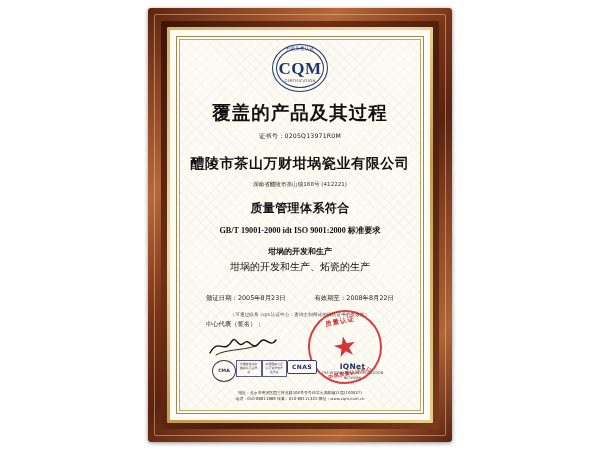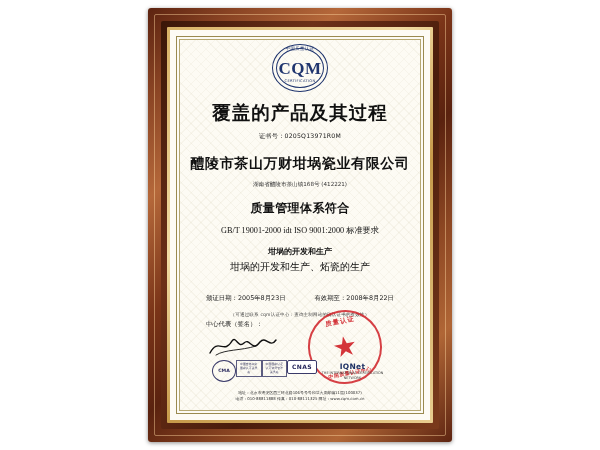--- a/index.html
+++ b/index.html
@@ -167,21 +167,21 @@
     margin-top: 11px;
     font-size: 12px;
     font-weight: bold;
     letter-spacing: 0.4px;
     color: #111;
     text-align: center;
   }
   #standard-line {
     margin-top: 8px;
     font-size: 8.2px;
-    font-weight: normal;
+    font-weight: bold;
     font-family: "Liberation Serif", serif;
     color: #111;
   }
   #scope-label {
     margin-top: 10px;
     font-size: 8px;
     font-weight: bold;
     color: #111;
   }
   #scope-text {

